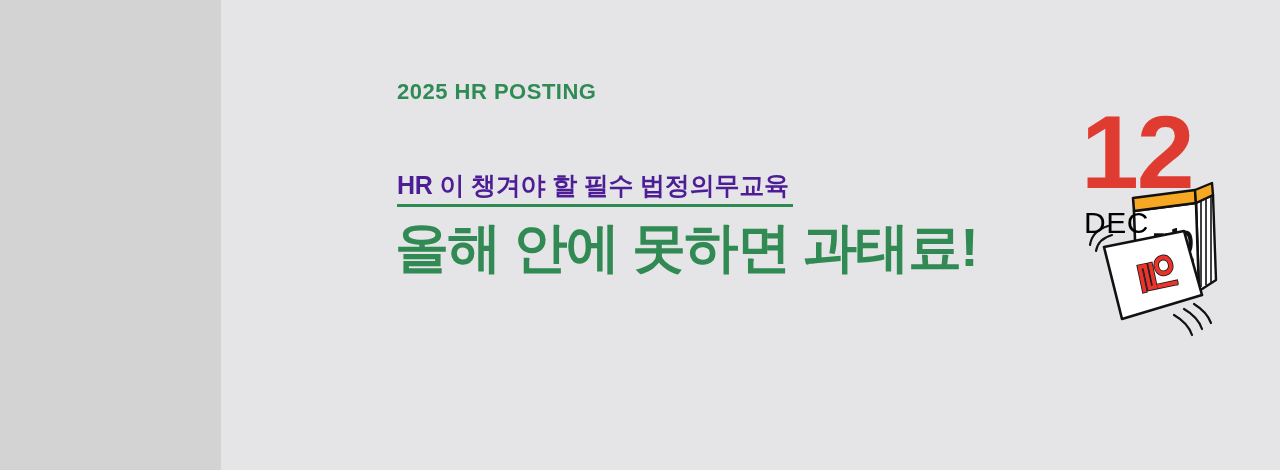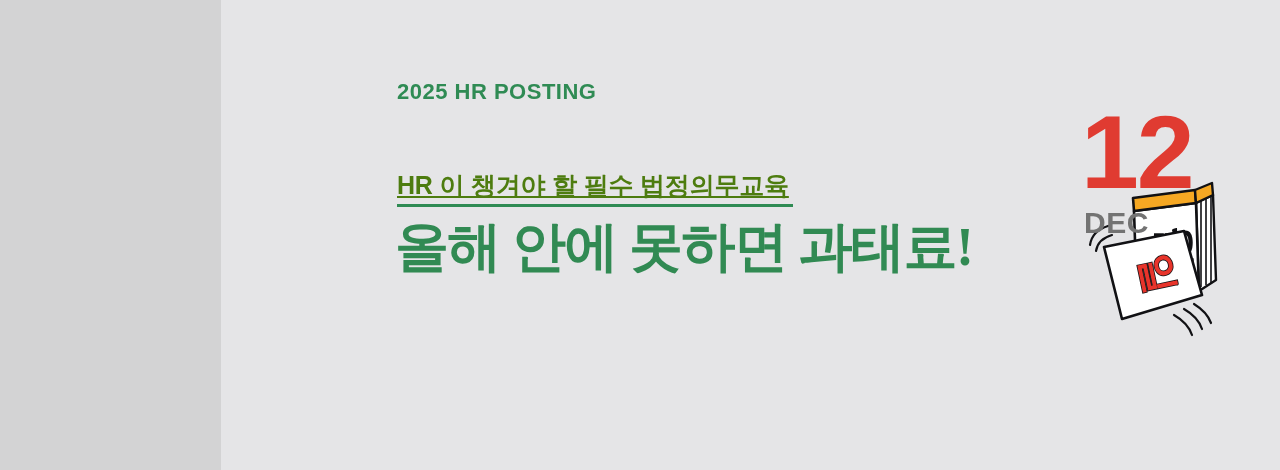--- a/index.html
+++ b/index.html
@@ -54,44 +54,42 @@
   }
 
   .subtitle-wrap {
     position: absolute;
     left: 176px;
     top: 172px;
   }
   .subtitle {
     font-size: 25px;
     font-weight: bold;
-    color: #4d7c0f;
+    color: #4c1d95;
     white-space: nowrap;
     letter-spacing: -0.2px;
     line-height: 1.1;
-    text-decoration: underline;
   }
   .subtitle-underline {
     margin-top: 4px;
     width: 396px;
     height: 3px;
     background: #2f8b54;
   }
 
   .headline {
     position: absolute;
     left: 174px;
     top: 216px;
     font-size: 54px;
     font-weight: bold;
     color: #318a53;
     white-space: nowrap;
     letter-spacing: -1.5px;
     line-height: 1.15;
-    font-family: Liberation Serif, serif;
   }
 
   .body-copy {
     position: absolute;
     left: 176px;
     top: 371px;
     width: 770px;
     font-size: 14.5px;
     line-height: 1.75;
     color: #3b3b3d;
@@ -120,22 +118,22 @@
     color: #e03b31;
     letter-spacing: -2px;
     line-height: 1;
     text-align: right;
   }
   .dec-label {
     position: absolute;
     left: 28px;
     top: 113px;
     font-size: 30px;
-    font-weight: bold;
-    color: #737373;
+    font-weight: normal;
+    color: #000000;
     letter-spacing: 0.5px;
     line-height: 1;
   }
   .glyph-wol {
     font-size: 44px;
     font-weight: bold;
     fill: #111114;
   }
   .glyph-il {
     font-size: 40px;

